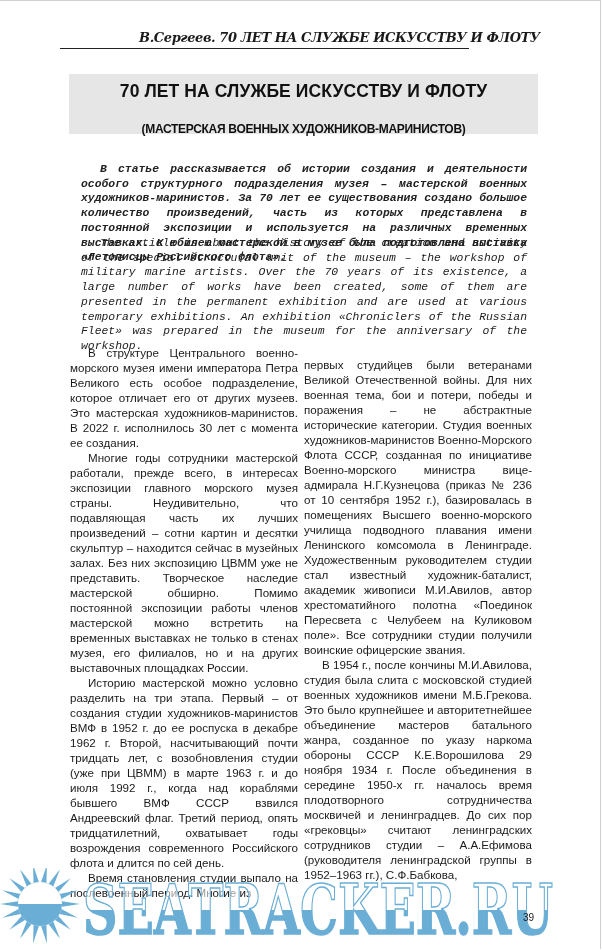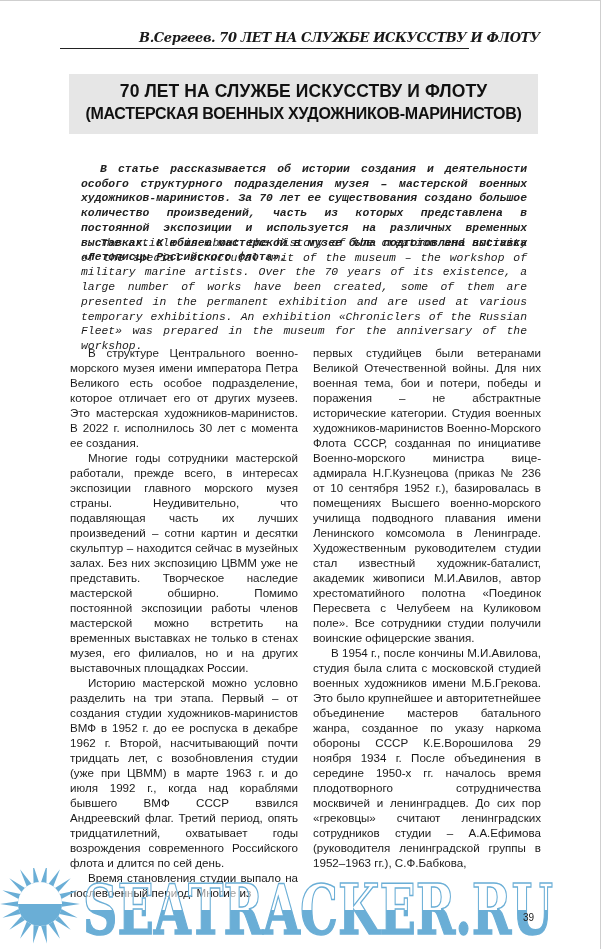--- a/index.html
+++ b/index.html
@@ -29,42 +29,42 @@
     position:absolute; left:69px; top:74px; width:469px; height:60px;
     background:#e6e6e6;
     text-align:center;
   }
   .title-1 {
     margin-top:7px;
     font-weight:bold; font-size:17.5px; letter-spacing:0.1px;
     color:#111;
   }
   .title-2 {
-    margin-top:3px;
-    font-weight:bold; font-size:16px; letter-spacing:-0.3px;
+    margin-top:20px;
+    font-weight:bold; font-size:12px; letter-spacing:-0.3px;
     color:#111;
   }
   .abstract {
     position:absolute; left:69px; width:470px;
     font-style:italic; text-align:justify;
     font-size:11.4px; line-height:14.7px;
   }
   .abstract p { margin:12px; text-indent:19px;font-family:Liberation Mono, monospace; }
   .abstract-ru { top:150px; font-weight:bold; color:#222; }
   .abstract-en { top:224px; color:#1a1a1a; }
   .col {
     position:absolute; top:345px; width:228px;
     font-size:11.6px; line-height:15px;
     text-align:justify;
     color:#1a1a1a;
   }
   .col p { margin:0; text-indent:18px; }
   .col p.cont { text-indent:0; }
   .col-left { left:70px; }
-  .col-right { left:313px; }
+  .col-right { left:304px;margin-top:12px; }
   .page-number {
     position:absolute; left:523px; top:912px;
     font-size:10px; color:#222;
   }
   .watermark {
     position:absolute; left:0; top:868px; width:602px; height:82px;
     pointer-events:none;
   }
 </style>
 </head>

